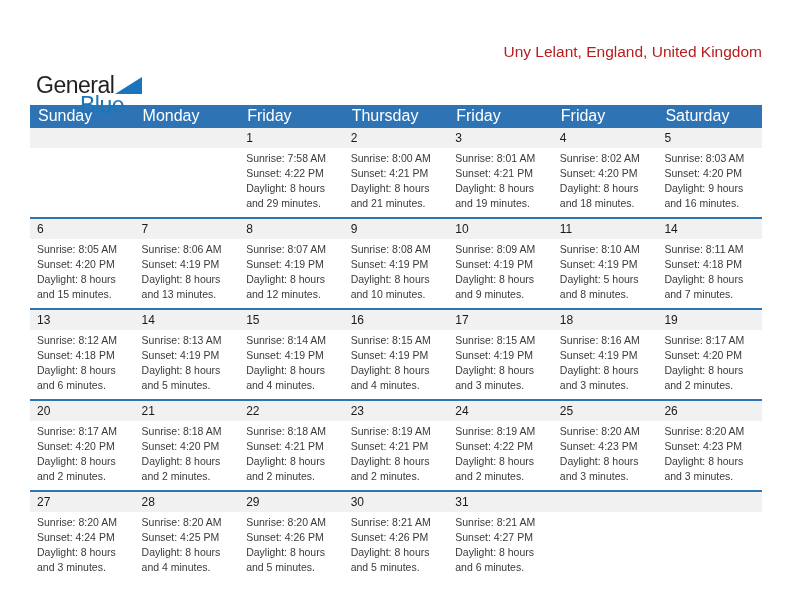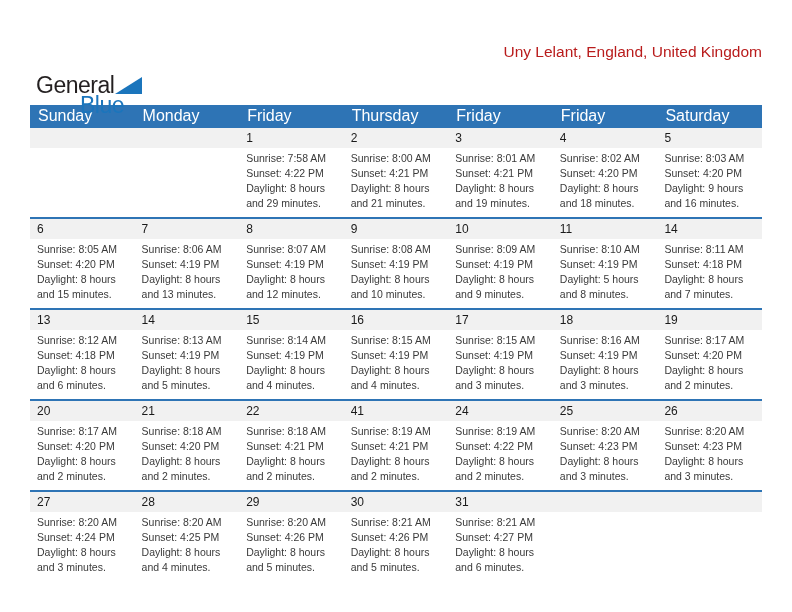--- a/index.html
+++ b/index.html
@@ -268,21 +268,21 @@
   </td>
           <td>
     <div class="day-band">22</div>
     <div class="details">
       <div class="line">Sunrise: 8:18 AM</div>
       <div class="line">Sunset: 4:21 PM</div>
       <div class="line">Daylight: 8 hours and 2 minutes.</div>
     </div>
   </td>
           <td>
-    <div class="day-band">41</div>
+    <div class="day-band">23</div>
     <div class="details">
       <div class="line">Sunrise: 8:19 AM</div>
       <div class="line">Sunset: 4:21 PM</div>
       <div class="line">Daylight: 8 hours and 2 minutes.</div>
     </div>
   </td>
           <td>
     <div class="day-band">24</div>
     <div class="details">
       <div class="line">Sunrise: 8:19 AM</div>

